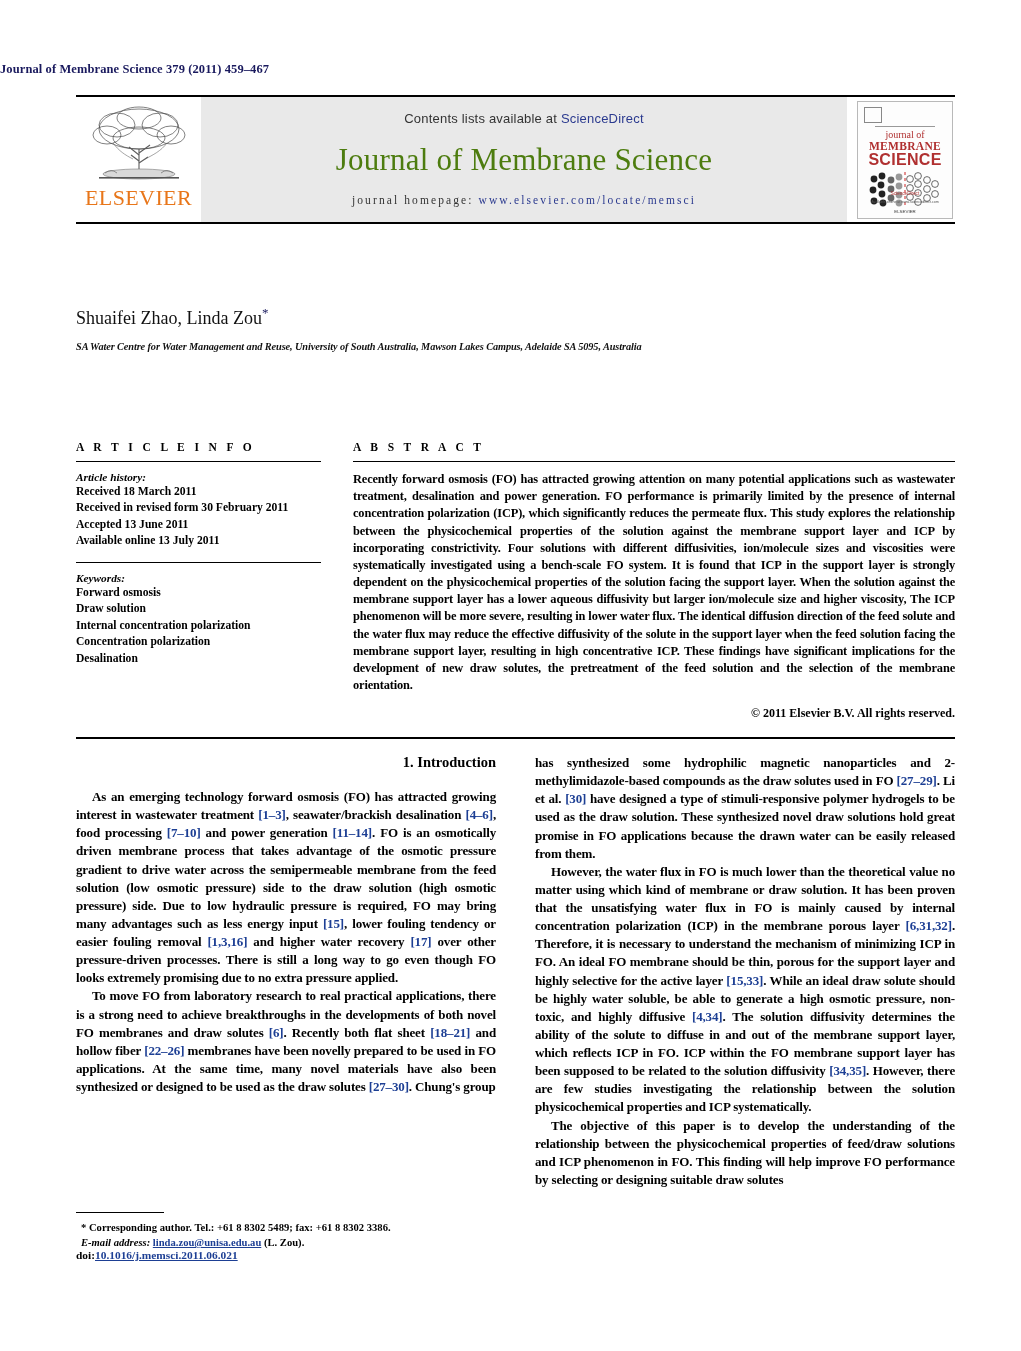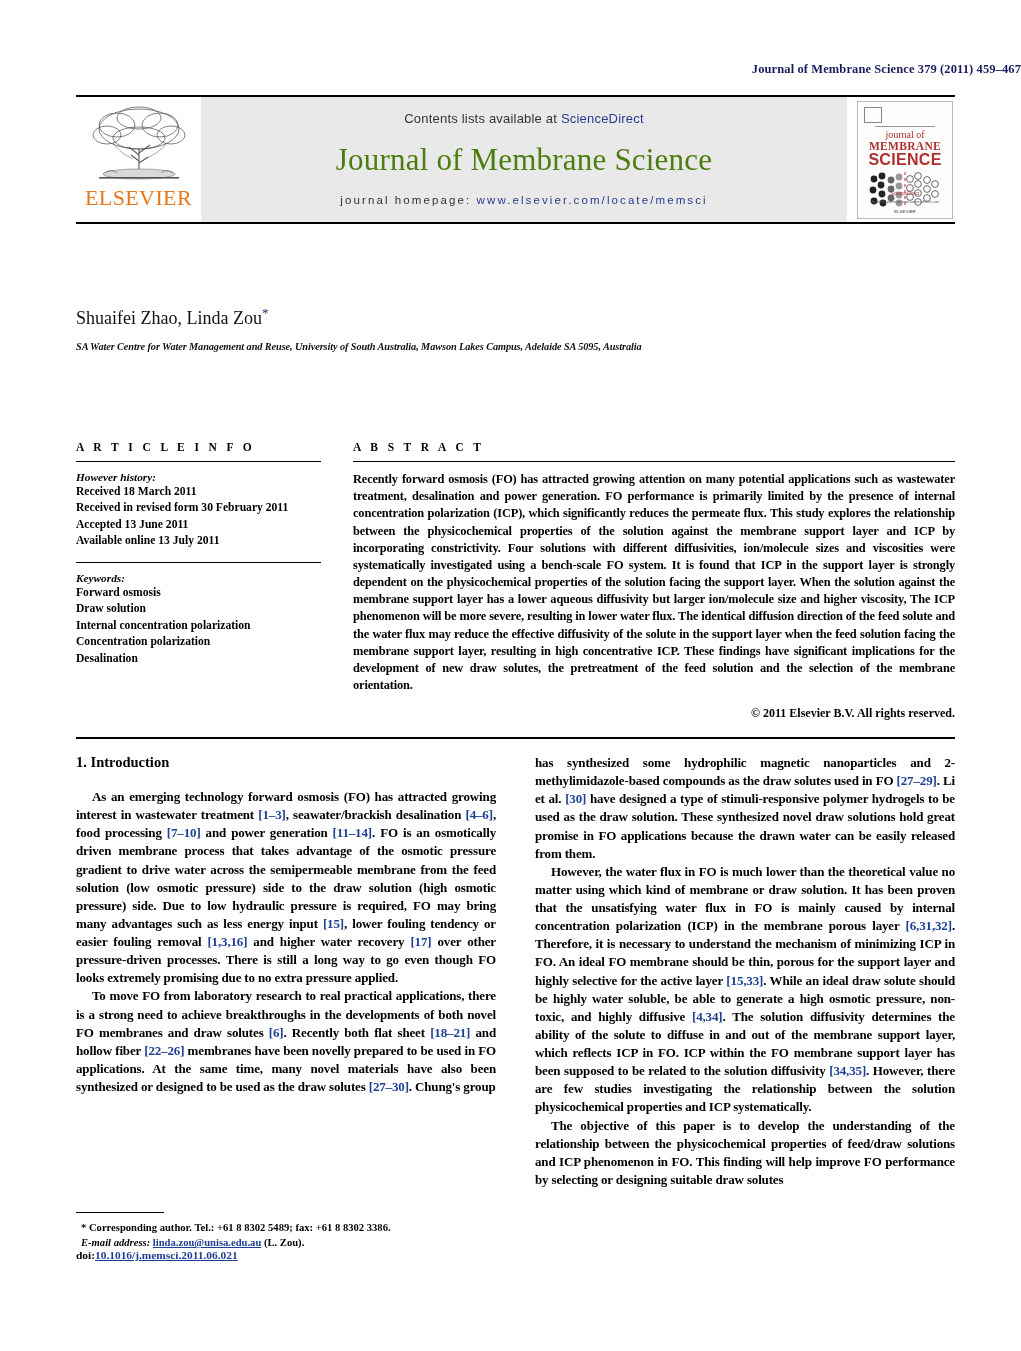--- a/index.html
+++ b/index.html
@@ -19,21 +19,21 @@
     position: absolute;
     left: 0; top: 0;
     width: 1021px;
     height: 1351px;
   }
 
   
   .running-head {
     position: absolute;
     top: 62px; left: 0; width: 1021px;
-    text-align: right;
+    text-align: left;
     font-family: "Liberation Serif", serif;
     font-weight: bold;
     font-size: 12.5px;
     color: #1a1a5e;
     letter-spacing: 0.1px;
   }
 
   
   .masthead {
     position: absolute;
@@ -91,21 +91,21 @@
   }
   .journal-title {
     font-family: "Liberation Serif", serif;
     font-size: 31px;
     color: #4d7c0f;
     margin-top: 16px;
     margin-bottom: 16px;
     letter-spacing: 0.2px;
   }
   .homepage-line {
-    font-family: Liberation Sans, sans-serif;
+    font-family: Liberation Serif, serif;
     font-size: 11.5px;
     color: #333;
     letter-spacing: 2.1px;
     text-align: right;
   }
   .homepage-line .url { color: #2b3a8f; }
   .cover-thumb {
     flex: 0 0 108px;
     width: 108px;
     display: flex;
@@ -240,20 +240,21 @@
     position: absolute; left: 76px; top: 754px; width: 879px;
     display: flex;
   }
   .bcol { width: 420px; flex: 0 0 420px; }
   .bgap { width: 39px; flex: 0 0 39px; }
   h2.sect {
     font-family: "Liberation Serif", serif;
     font-weight: bold;
     font-size: 14.5px;
     margin: 0 0 17px 0;
+    text-align: right;
   }
   p.body {
     margin: 0;
     font-size: 13px;
     line-height: 1.395;
     text-align: justify;
     font-weight: bold;
     text-indent: 16px;
     letter-spacing: -0.15px;
   }
@@ -383,21 +384,21 @@
     <div class="authors">
       <span>Shuaifei Zhao, Linda Zou</span><span class="star">*</span>
     </div>
     <div class="affiliation">SA Water Centre for Water Management and Reuse, University of South Australia, Mawson Lakes Campus, Adelaide SA 5095, Australia</div>
   </div>
 
   <div class="infoabs">
     <div class="col-info">
       <div class="sec-head">A R T I C L E    I N F O</div>
       <div class="thin-rule"></div>
-      <div class="info-label">However history:</div>
+      <div class="info-label">Article history:</div>
       <div class="info-line">Received 18 March 2011</div>
       <div class="info-line">Received in revised form 30 February 2011</div>
       <div class="info-line">Accepted 13 June 2011</div>
       <div class="info-line">Available online 13 July 2011</div>
       <div class="hist-rule"></div>
       <div class="info-label">Keywords:</div>
       <div class="info-line">Forward osmosis</div>
       <div class="info-line">Draw solution</div>
       <div class="info-line">Internal concentration polarization</div>
       <div class="info-line">Concentration polarization</div>

